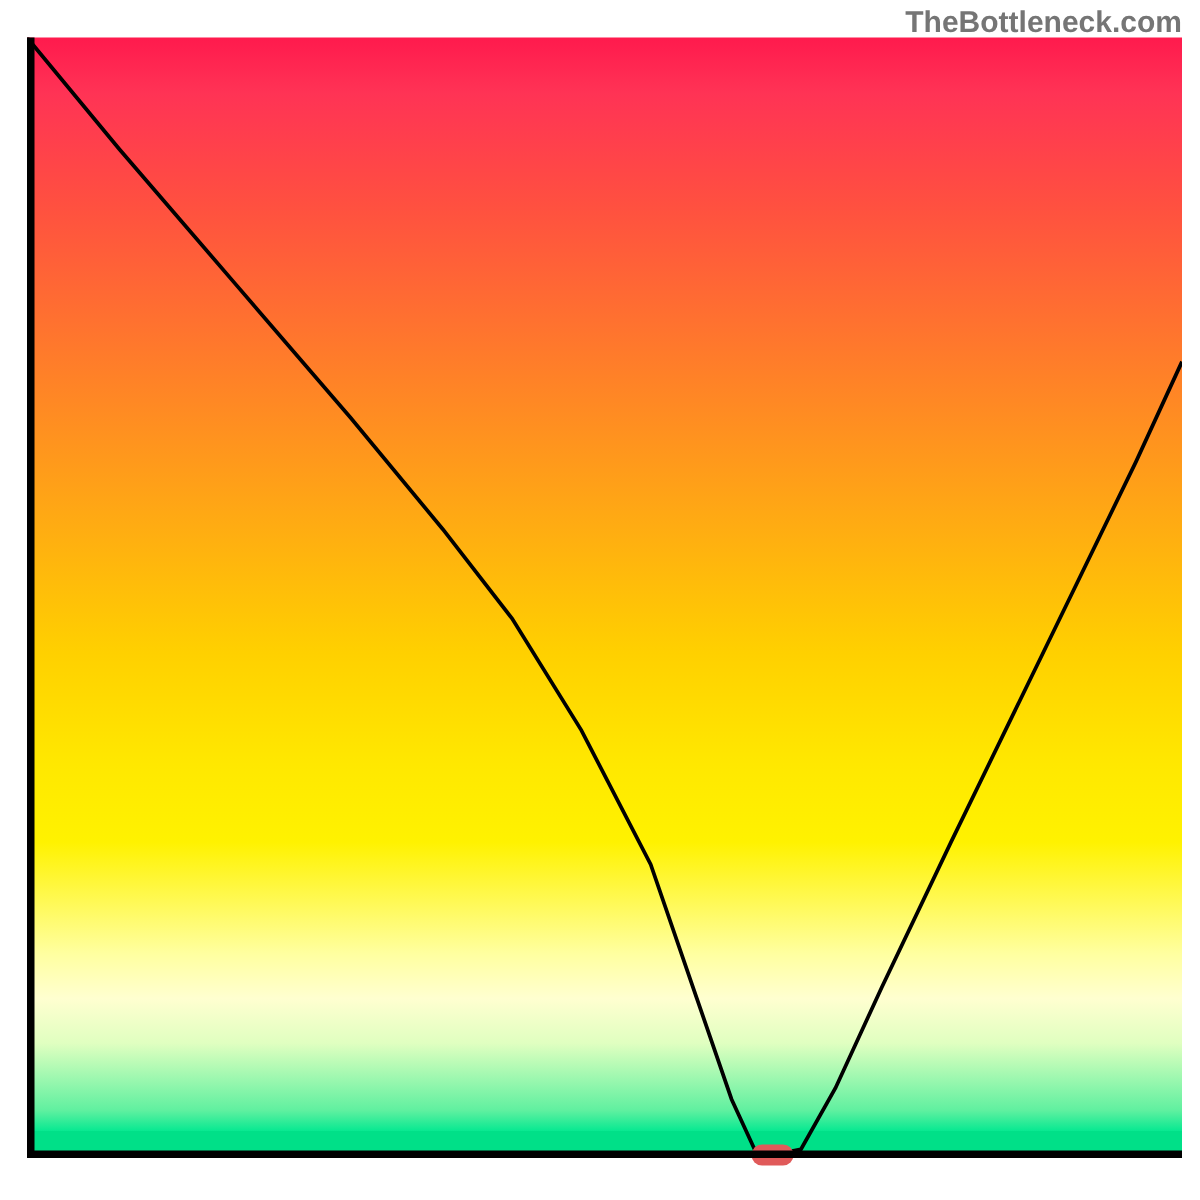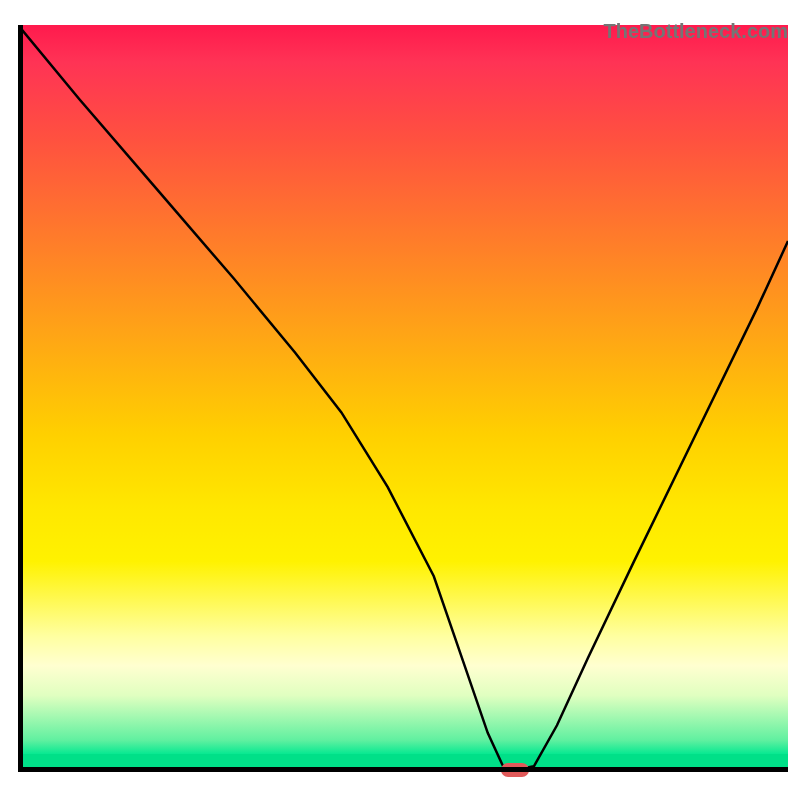--- a/index.html
+++ b/index.html
@@ -6,21 +6,21 @@
   body {
     width: 800px;
     height: 800px;
     background: #ffffff;
     position: relative;
     font-family: Arial, sans-serif;
     overflow: hidden;
   }
   .attribution {
     position: absolute;
-    top: 20px;
+    top: 4px;
     right: 12px;
     font-size: 20px;
     font-weight: bold;
     color: #757575;
     z-index: 10;
   }
   .chart-container {
     position: absolute;
     left: 18px;
     top: 25px;

